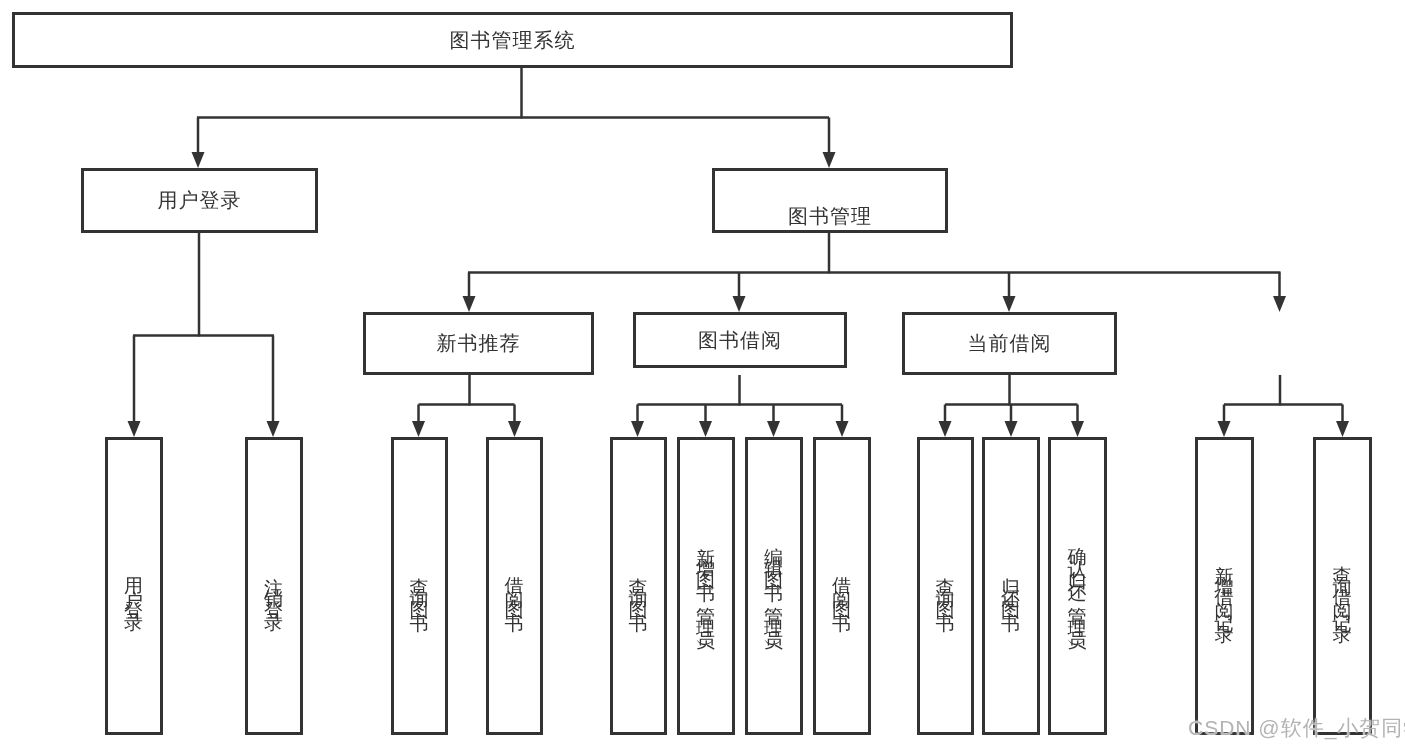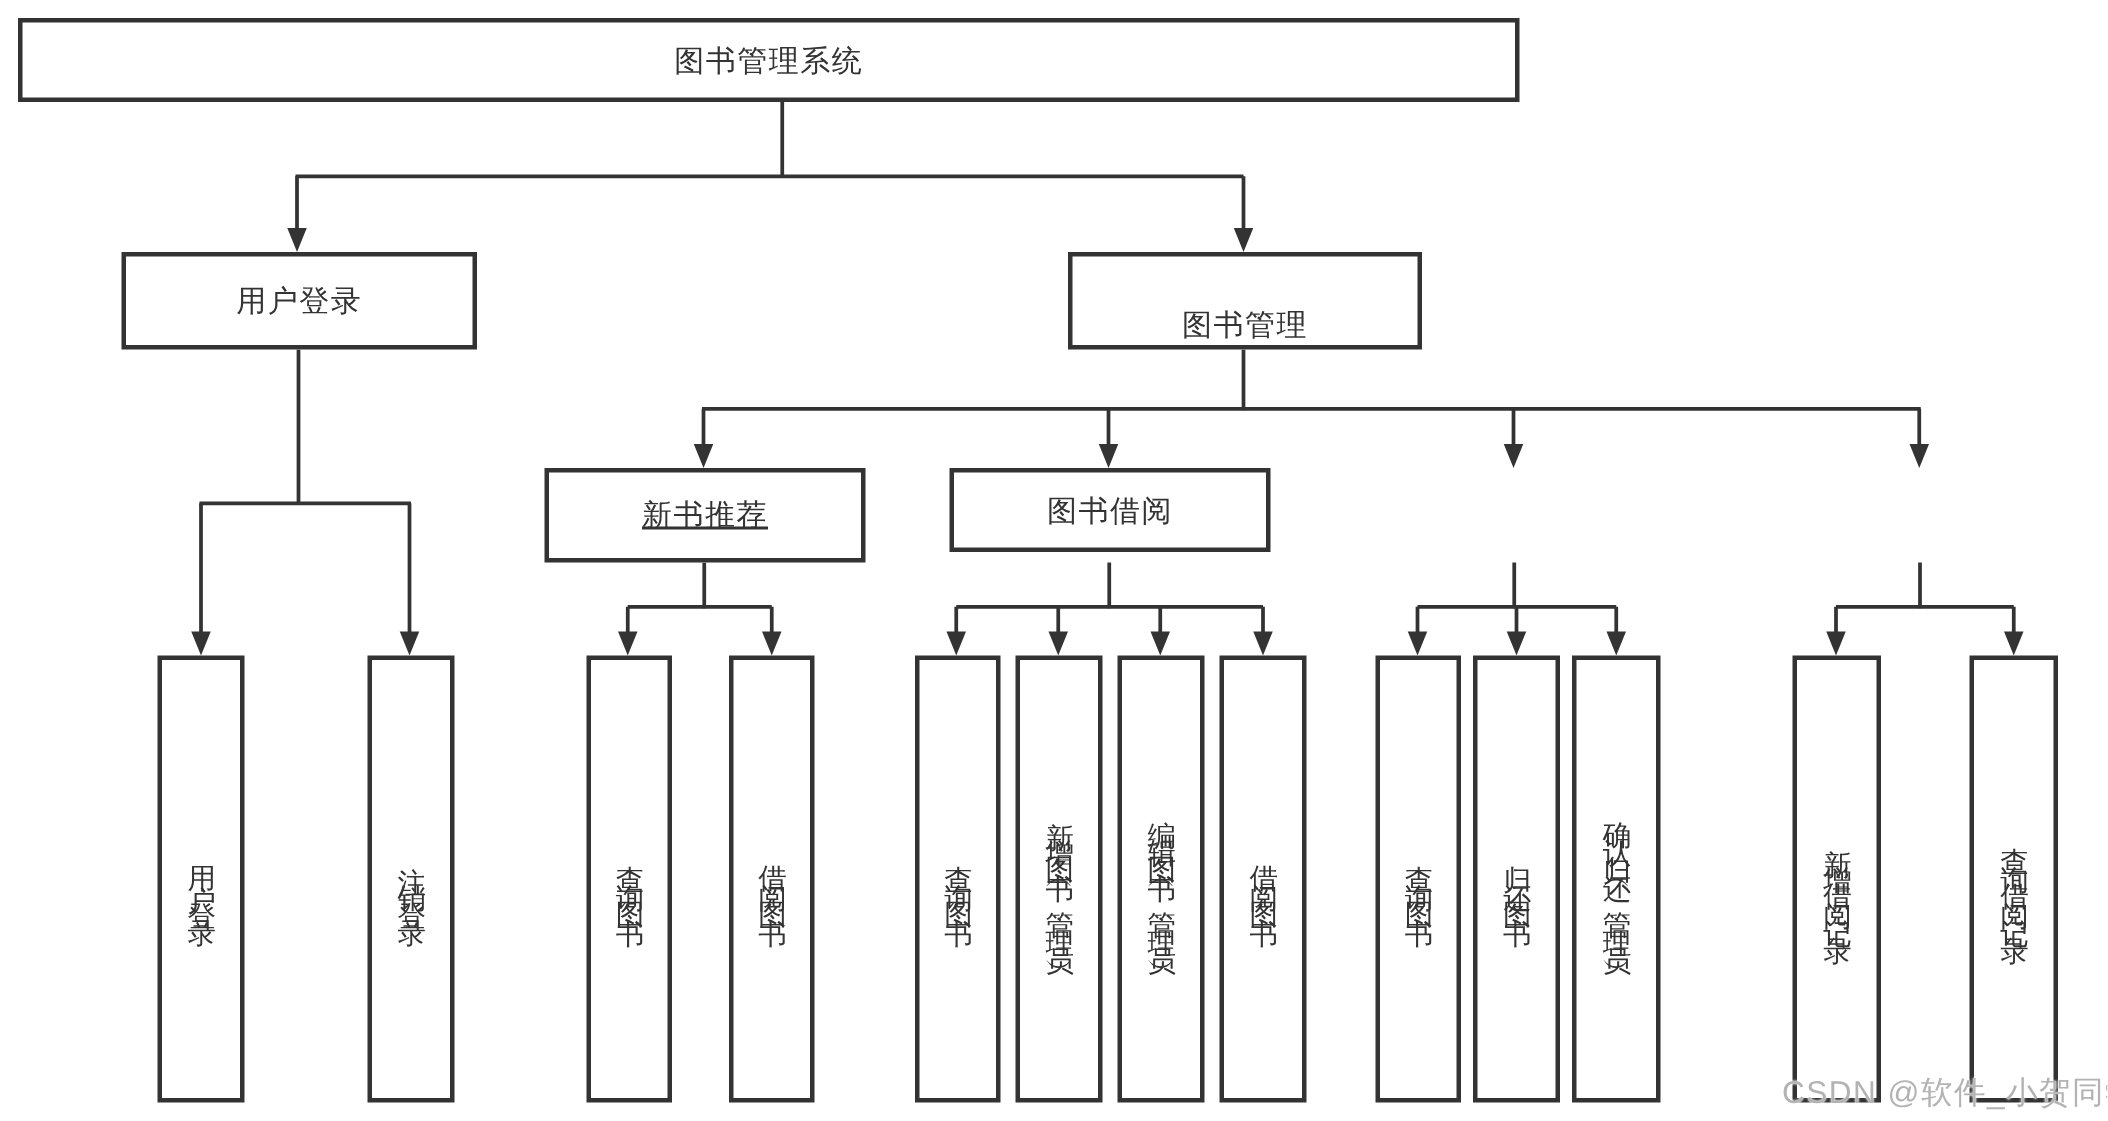--- a/index.html
+++ b/index.html
@@ -124,25 +124,28 @@
     <span>图书管理系统</span>
   </div>
 
   <div class="node" style="left:81px;top:168px;width:237px;height:65px;">
     <span>用户登录</span>
   </div>
   <div class="node" style="left:712px;top:168px;width:236px;height:65px;align-items:flex-end;">
     <span>图书管理</span>
   </div>
 
-  <div class="node" style="left:363px;top:312px;width:214px;height:63px;text-decoration:underline;">
+  <div class="node" style="left:363px;top:312px;width:231px;height:63px;">
     <span>新书推荐</span>
   </div>
   <div class="node" style="left:633px;top:312px;width:214px;height:56px;">
     <span>图书借阅</span>
+  </div>
+  <div class="node" style="left:902px;top:312px;width:215px;height:63px;">
+    <span>当前借阅</span>
   </div>
 
   <div class="node leaf" style="left:105px;top:437px;width:58px;height:298px;">
     <span>用户登录</span>
   </div>
   <div class="node leaf" style="left:245px;top:437px;width:58px;height:298px;">
     <span>注销登录</span>
   </div>
 
   <div class="node leaf" style="left:391px;top:437px;width:57px;height:298px;">

